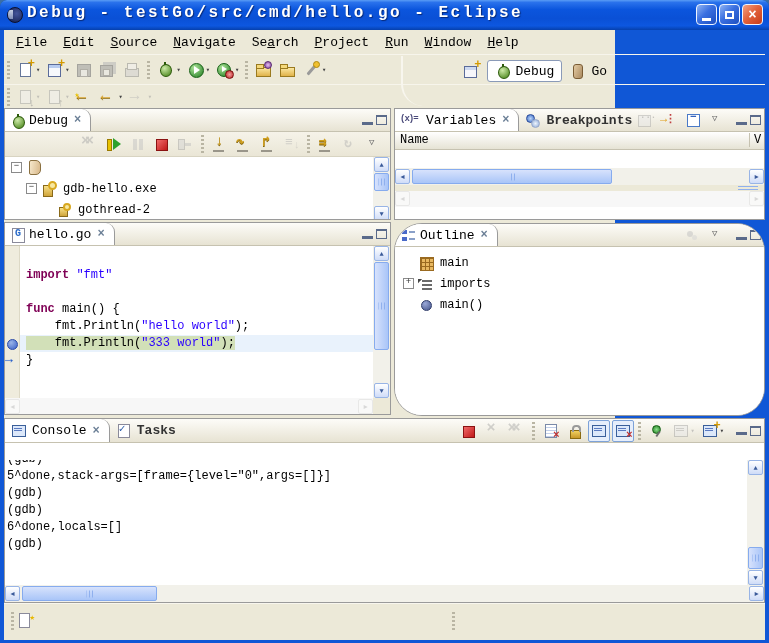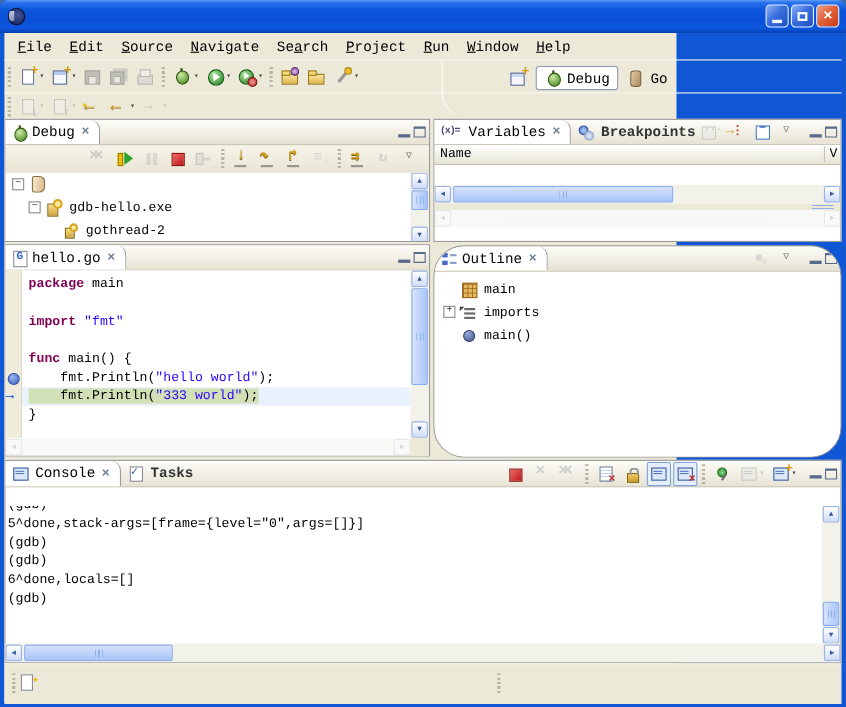--- a/index.html
+++ b/index.html
@@ -180,20 +180,21 @@
   .ic-fastview i{display:block;right:-1px;top:-4px;}
   .ic-fastview i::before{content:"★";font-size:9px;color:#e8b800;}
 </style>
 </head>
 <body>
 
 <div id="win">
 
   <div class="titlebar">
     <span class="ic ic-eclipse"></span>
+    <span class="title-text">Debug - testGo/src/cmd/hello.go - Eclipse</span>
     <span class="winbtn min" style="right:52px;">
         <span class="dash"></span>
       </span>
     <span class="winbtn max" style="right:29px;">
         <span class="sq"></span>
       </span>
     <span class="winbtn close" style="right:6px;">
         <span>×</span>
       </span>
   </div>
@@ -446,21 +447,20 @@
           <span class="vmin"></span>
           <span class="vmax"></span>
         </span>
       </div>
       <div style="position:relative;height:169px;background:#fff;">
         <div class="gutter" id="gutter">
             <span class="mk-bp" style="top: 93px;"></span>
             <span class="mk-ip" style="top: 106px;">→</span>
           </div>
         <div class="codearea" id="codearea">
-            <div class="cl"><span class="tok-kw">package</span><span class="tok-pl"> main</span></div>
             <div class="cl"></div>
             <div class="cl"><span class="tok-kw">import</span><span class="tok-pl"> </span><span class="tok-str">"fmt"</span></div>
             <div class="cl"></div>
             <div class="cl"><span class="tok-kw">func</span><span class="tok-pl"> main() {</span></div>
             <div class="cl"><span class="tok-pl">    fmt.Println(</span><span class="tok-str">"hello world"</span><span class="tok-pl">);</span></div>
             <div class="cl ipline"><span class="hl-green"><span class="tok-pl">    fmt.Println(</span><span class="tok-str">"333 world"</span><span class="tok-pl">);</span></span></div>
             <div class="cl"><span class="tok-pl">}</span></div>
           </div>
         <div class="sb" style="right:0;top:0;width:17px;bottom:17px;">
           <span class="sbb" style="top:0;left:1px;">▲</span>

